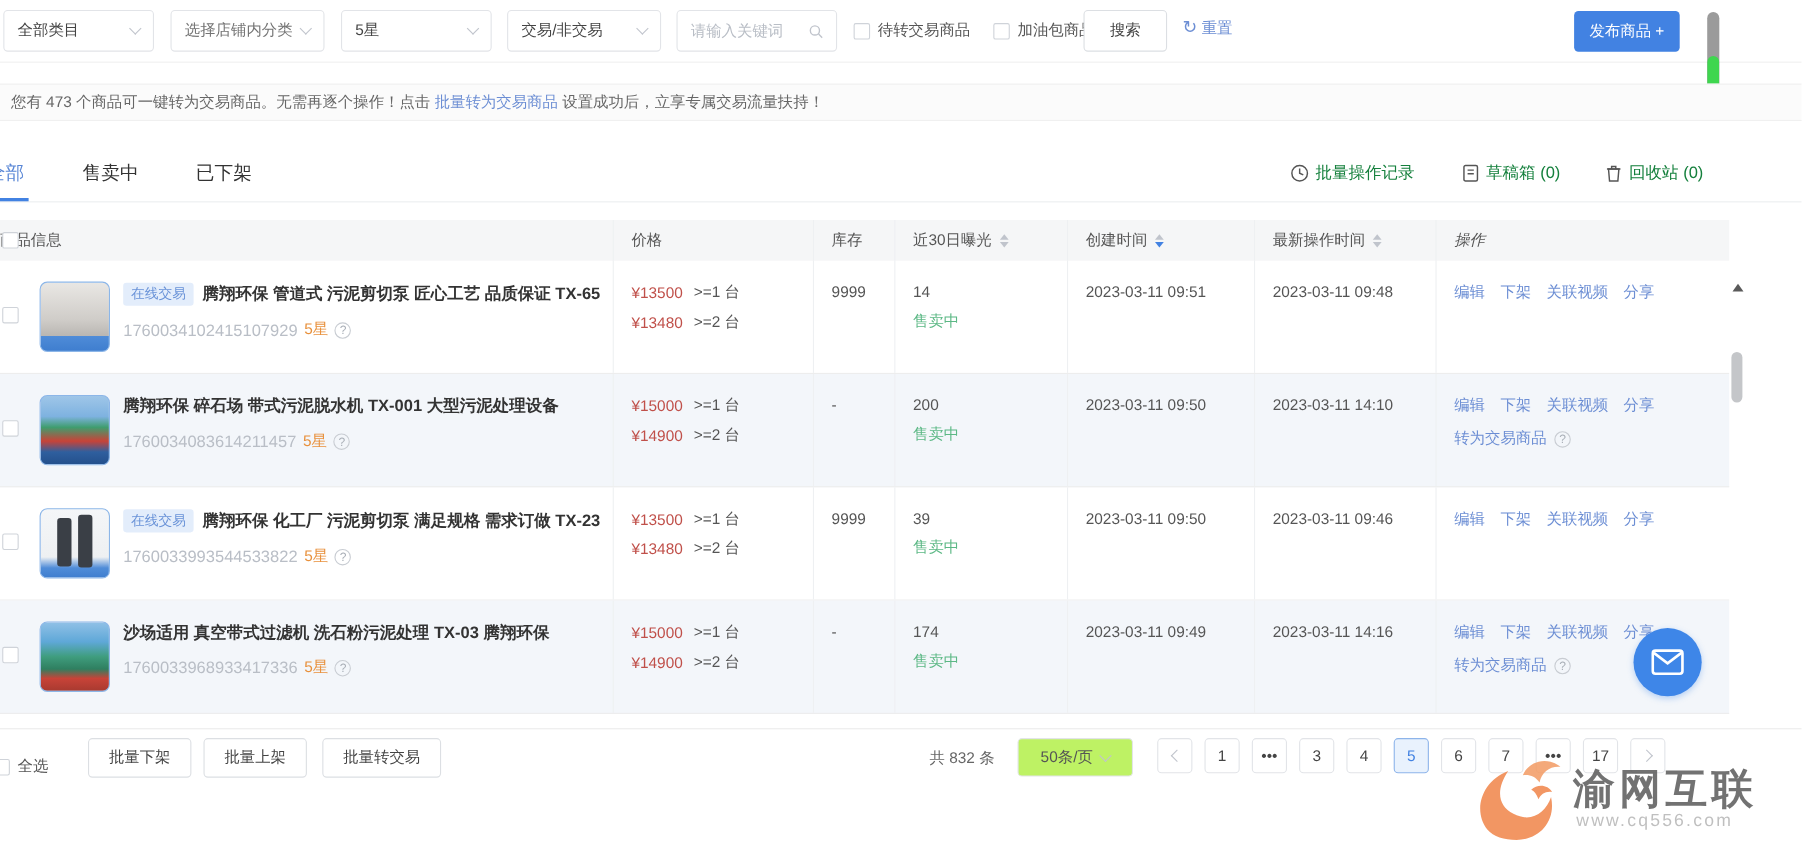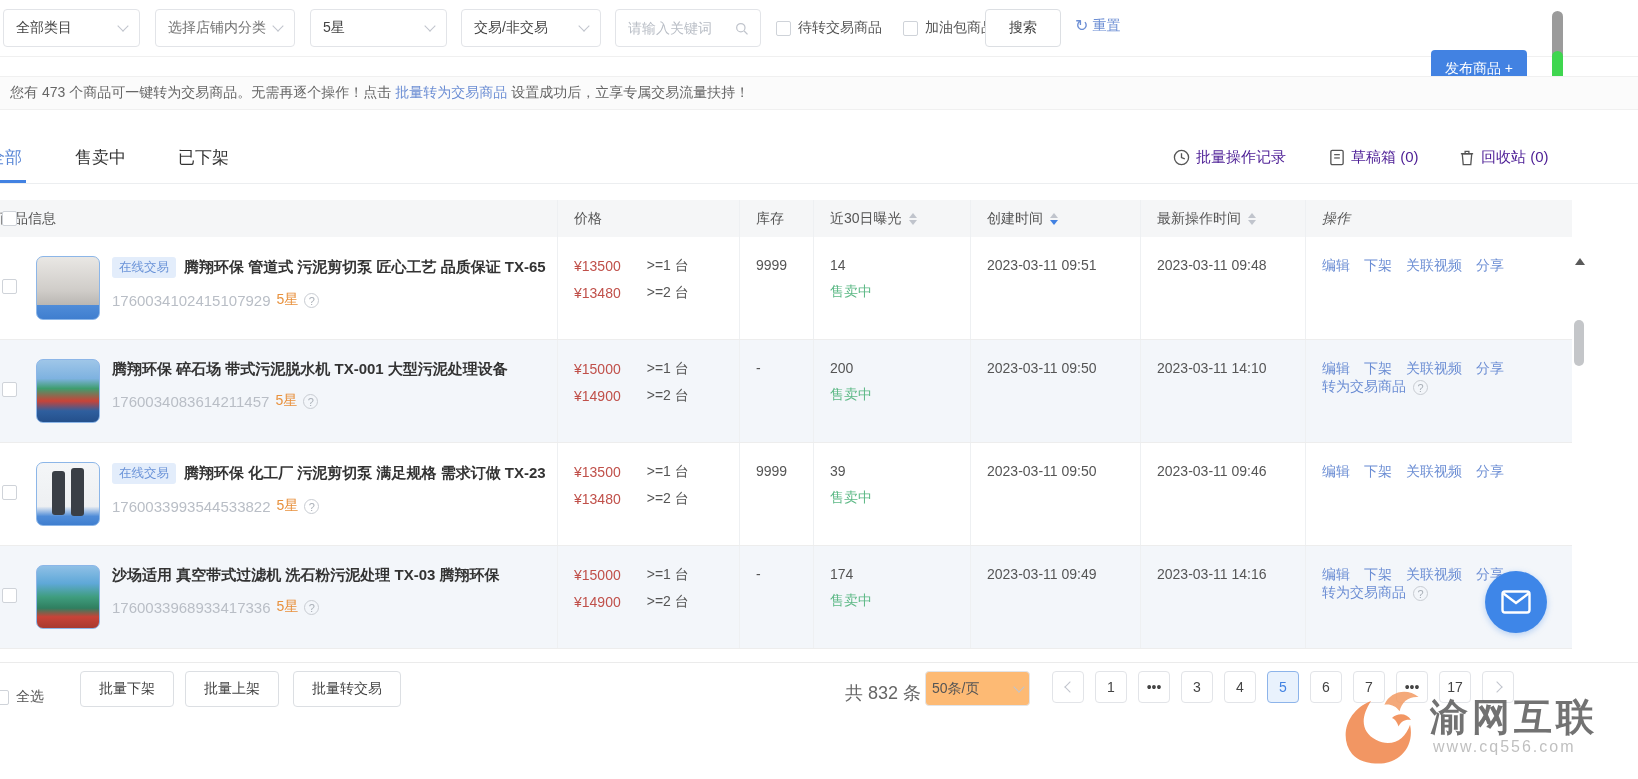--- a/index.html
+++ b/index.html
@@ -23,36 +23,36 @@
   .input input{border:none;outline:none;font-size:14px;width:100%;color:#444;background:transparent;}
   .input input::placeholder{color:#b9bec6;}
   .chk{position:absolute;top:9px;height:38px;display:flex;align-items:center;gap:7px;font-size:14px;color:#555;cursor:pointer;}
   .box{width:15px;height:15px;border:1px solid #cfd3d9;border-radius:2px;background:#fff;flex:0 0 auto;}
   .btn{border:1px solid #dcdfe3;background:#fff;border-radius:4px;font-size:14px;color:#444;cursor:pointer;
     font-family:inherit;}
   .search-btn{position:absolute;left:985px;top:9px;width:76px;height:38px;}
   .reset{position:absolute;left:1075px;top:17px;display:flex;align-items:center;gap:4px;color:var(--link);font-size:14px;cursor:pointer;}
   .reset .rico{font-size:16px;line-height:1;}
   .publish{position:absolute;left:1431px;top:10px;width:96px;height:37px;background:var(--accent);color:#fff;
-    border:none;border-radius:4px;font-size:14px;cursor:pointer;font-family:inherit;margin-top:40px;}
+    border:none;border-radius:4px;font-size:14px;cursor:pointer;font-family:inherit;}
   .scroll-pill{position:absolute;left:1552px;top:11px;width:11px;height:84px;border-radius:6px;overflow:hidden;background:#9b9b9b;}
   .scroll-pill .green{position:absolute;left:0;bottom:0;width:100%;height:52%;background:#3fd64f;border-radius:6px;}
 
   
   .notice{position:absolute;left:0;top:76px;width:1638px;height:34px;background:#fbfbfb;
     border-top:1px solid #f0f0f0;border-bottom:1px solid #f0f0f0;display:flex;align-items:center;
     padding-left:10px;font-size:14px;color:#666;}
   .notice a{color:var(--link);text-decoration:none;margin:0 4px;cursor:pointer;}
 
   
   .tabsrow{position:absolute;left:0;top:138px;width:1638px;height:46px;border-bottom:1px solid #eceef0;}
   .tab{position:absolute;top:8px;font-size:17px;color:#333;cursor:pointer;}
   .tab.active{color:#5a87d6;}
   .tab.active::after{content:"";position:absolute;left:-4px;right:-4px;bottom:-14px;height:3px;background:var(--accent);}
-  .toollink{position:absolute;top:10px;display:flex;align-items:center;gap:6px;font-size:15px;color:#4c1d95;cursor:pointer;}
+  .toollink{position:absolute;top:10px;display:flex;align-items:center;gap:6px;font-size:15px;color:#15803d;cursor:pointer;}
   .toollink svg{flex:0 0 auto;}
 
   
   .table{position:absolute;left:0;top:200px;width:1572px;}
   .gridrow{display:grid;grid-template-columns:558px 182px 74px 157px 170px 165px 1fr;}
   .thead{height:37px;background:var(--headbg);font-size:14px;color:#555;}
   .thead .cell{display:flex;align-items:center;border-right:1px solid #eef0f2;padding-left:16px;}
   .thead .cell:last-child{border-right:none;font-style:italic;}
   .thead .c-prod{padding-left:25px;position:relative;}
   .thead .c-prod .box{position:absolute;left:2px;top:11px;}
@@ -75,44 +75,44 @@
   .t2::before{left:15px;} .t2::after{left:34px;height:48px;top:5px;}
   .t3{background:linear-gradient(180deg,#8fc0e6 0%,#5fa8d8 28%,#3f9d7e 50%,#2f7f60 68%,#c84338 82%,#a83a30 100%);}
   .pinfo{position:absolute;left:112px;top:20px;right:10px;}
   .badge{display:inline-block;background:#e3edfb;color:#6a93d8;font-size:12.5px;padding:2px 7px;border-radius:3px;margin-right:8px;vertical-align:1px;}
   .ptitle{font-size:15px;font-weight:bold;color:#333;}
   .pid{margin-top:13px;font-size:15px;color:var(--idgray);display:flex;align-items:center;gap:6px;}
   .star{color:var(--orange);font-size:14px;}
   .help{width:15px;height:15px;border:1px solid #c8ccd2;border-radius:50%;color:#aab0b8;font-size:11px;
     line-height:14px;text-align:center;display:inline-block;cursor:pointer;}
   .help::after{content:"?";}
-  .pline{display:flex;align-items:center;gap:26px;margin-bottom:9px;}
+  .pline{display:flex;align-items:center;gap:10px;margin-bottom:9px;}
   .amount{color:var(--red);}
   .cond{color:#555;}
   .status{color:var(--green);margin-top:10px;}
   .expo-num{color:#555;}
   .ops{display:flex;gap:14px;flex-wrap:wrap;}
   .ops a{color:var(--link);text-decoration:none;cursor:pointer;}
-  .convert{display:flex;align-items:center;gap:7px;}
+  .convert{margin-top:12px;display:flex;align-items:center;gap:7px;}
   .convert a{color:var(--link);text-decoration:none;cursor:pointer;}
 
   
   .vscroll{position:absolute;left:1572px;top:58px;width:15px;height:414px;}
   .vscroll .arr{position:absolute;left:3px;width:0;height:0;border-left:5px solid transparent;border-right:5px solid transparent;cursor:pointer;}
   .arr-up{top:0;border-bottom:7px solid #5a5a5a;}
   .arr-dn{bottom:0;border-top:7px solid #5a5a5a;}
   .vthumb{position:absolute;left:2px;top:62px;width:10px;height:46px;background:#c4c6c9;border-radius:5px;cursor:pointer;}
 
   
   .footer{position:absolute;left:0;top:662px;width:1638px;height:49px;border-top:1px solid #ebebeb;background:#fff;}
   .selall{position:absolute;left:-6px;top:15px;}
   .bulk{position:absolute;top:8px;height:36px;padding:0 18px;}
-  .total{position:absolute;left:845px;top:18px;font-size:18px;color:#666;text-align:center;}
+  .total{position:absolute;left:845px;top:18px;font-size:14px;color:#666;text-align:center;}
   .psize{position:absolute;left:925px;top:8px;width:105px;height:35px;border:1px solid #e2e4e8;border-radius:4px;
-    display:flex;align-items:center;justify-content:space-between;padding:0 6px;font-size:14px;color:#555;cursor:pointer;background:#fdba74;}
+    display:flex;align-items:center;justify-content:space-between;padding:0 20px;font-size:14px;color:#555;cursor:pointer;background:#bef264;}
   .pager{position:absolute;left:1052px;top:8px;display:flex;gap:11px;align-items:center;}
   .pbtn{width:32px;height:32px;border:1px solid #e2e4e8;border-radius:4px;background:#fff;font-size:14px;color:#444;
     display:flex;align-items:center;justify-content:center;cursor:pointer;}
   .pbtn.active{border-color:#8db4ea;background:#e9f2fd;color:var(--accent);}
   .pbtn .caret{margin:0;}
   .pc-l{transform:rotate(135deg);margin-left:3px !important;}
   .pc-r{transform:rotate(-45deg);margin-right:3px !important;}
 
   
   .fab{position:absolute;left:1485px;top:571px;width:62px;height:62px;border-radius:50%;background:#3e86e8;

